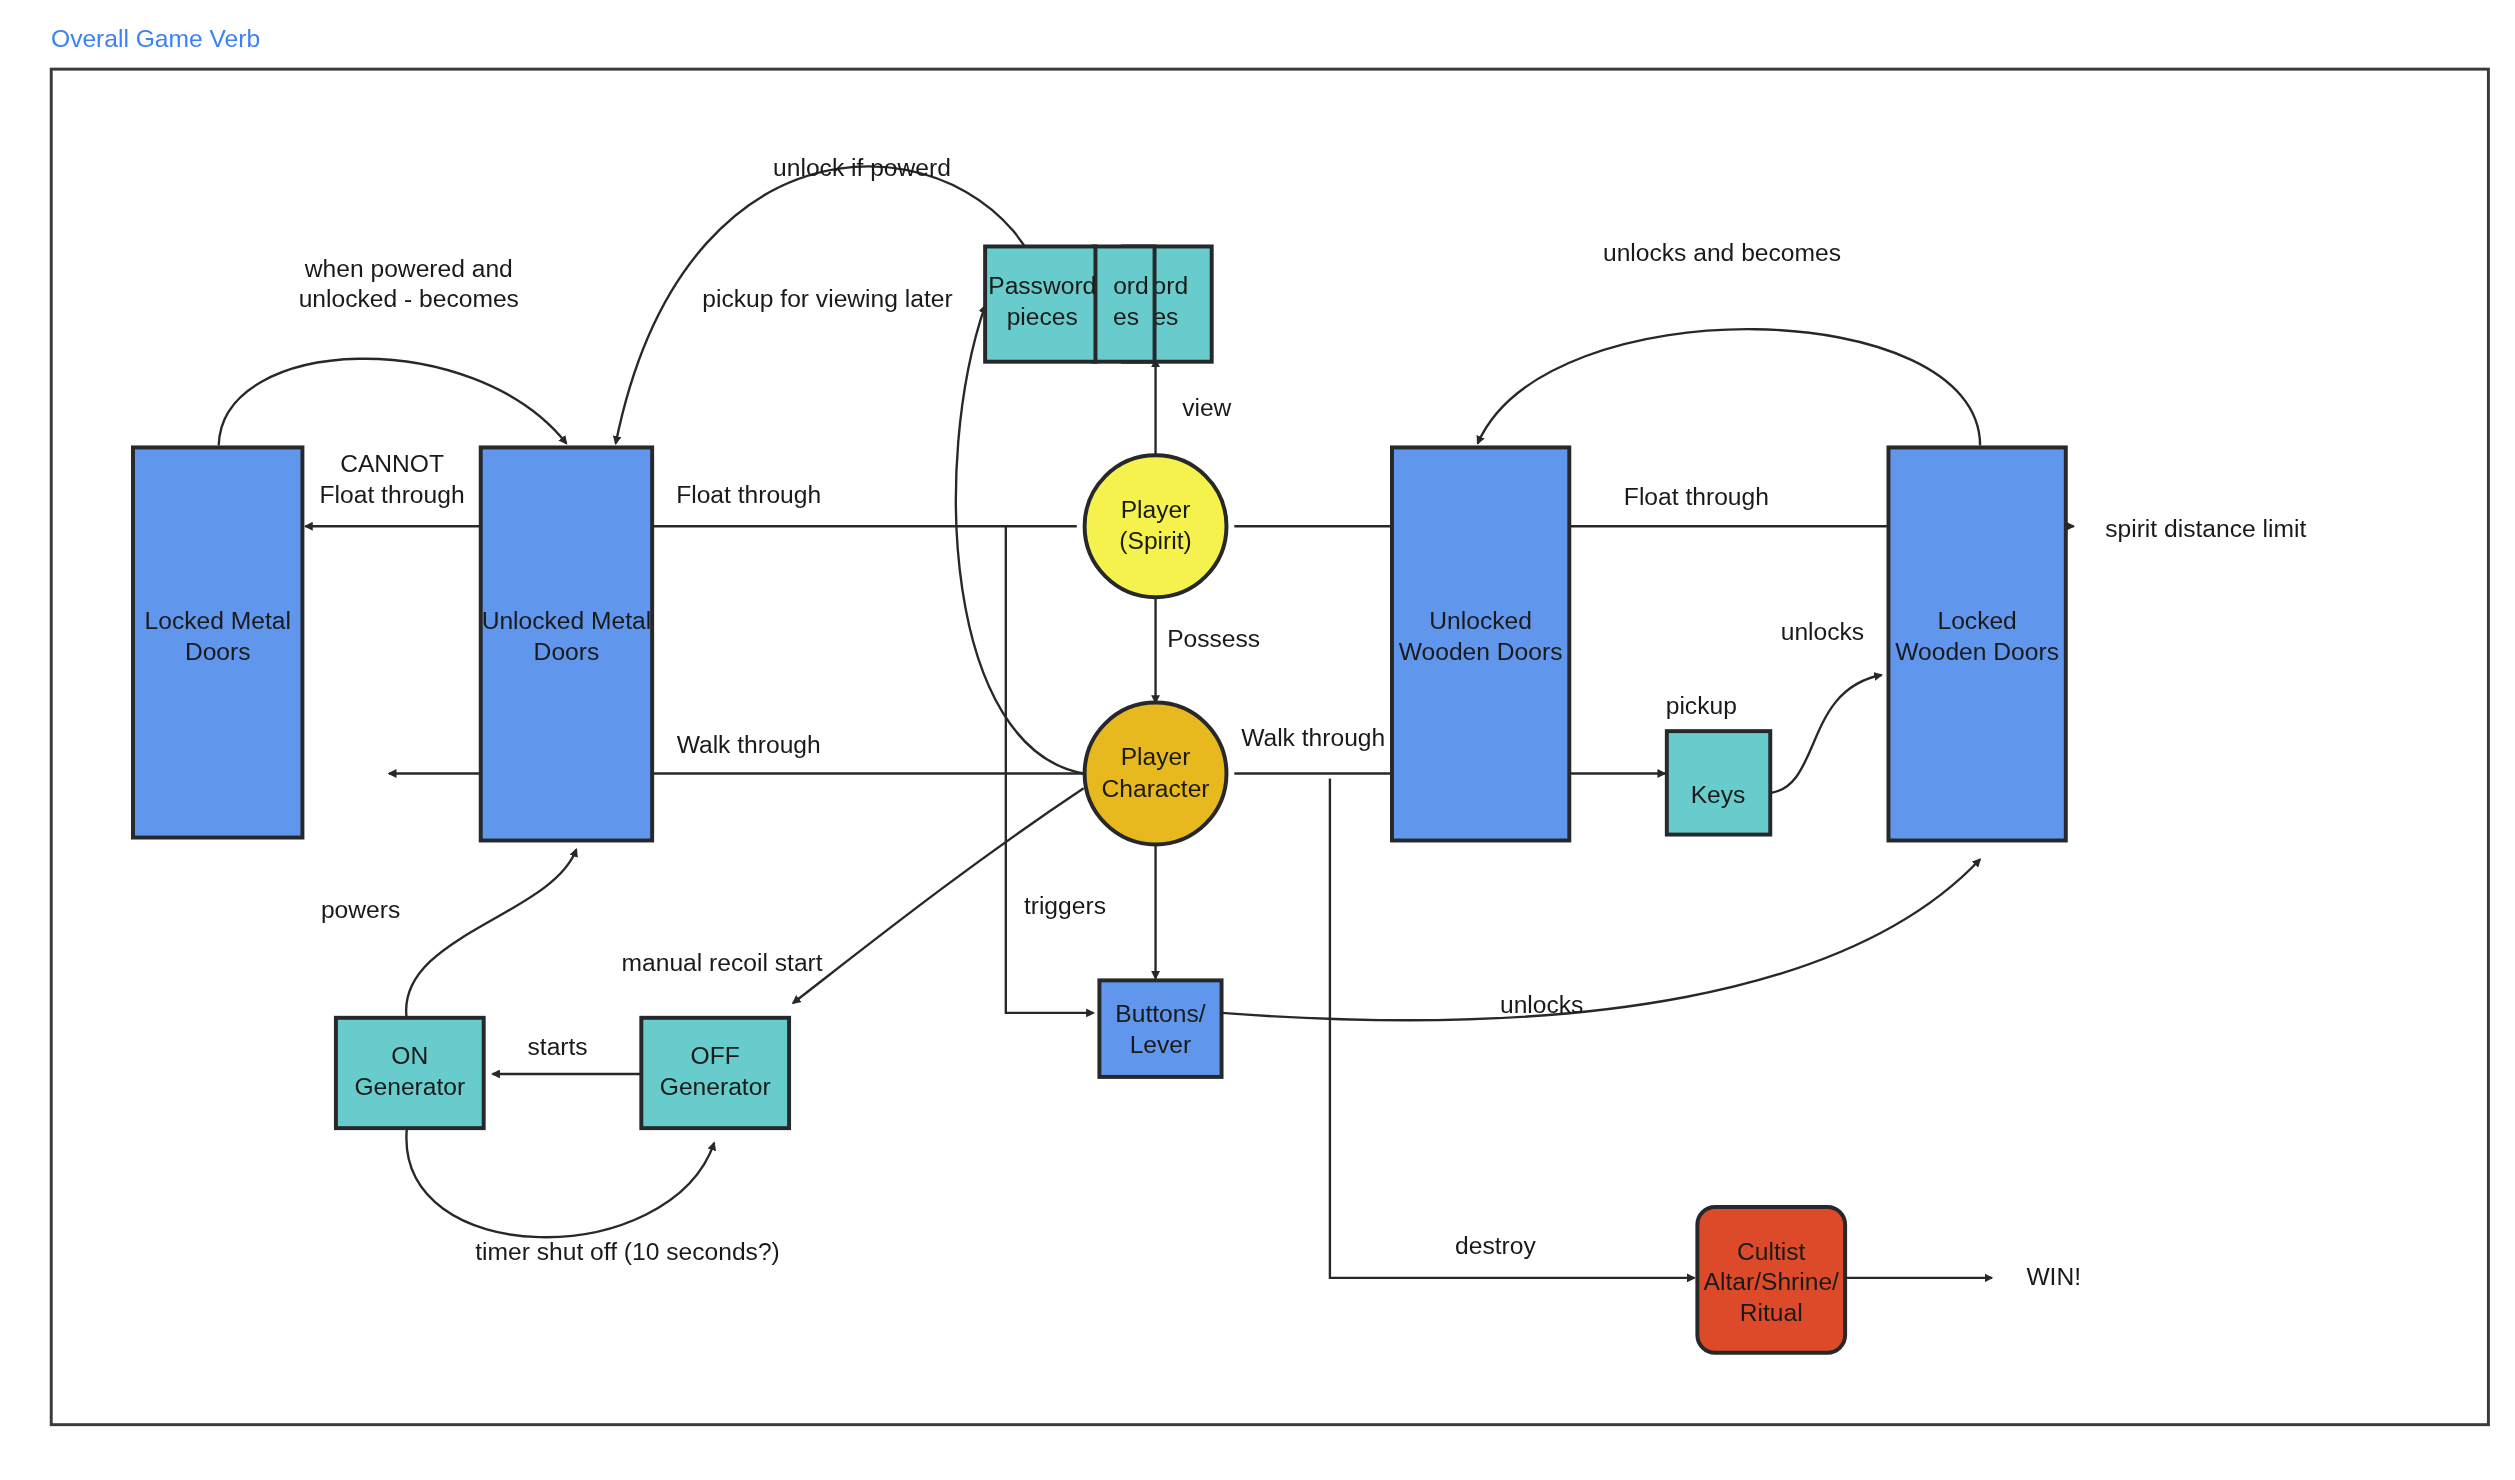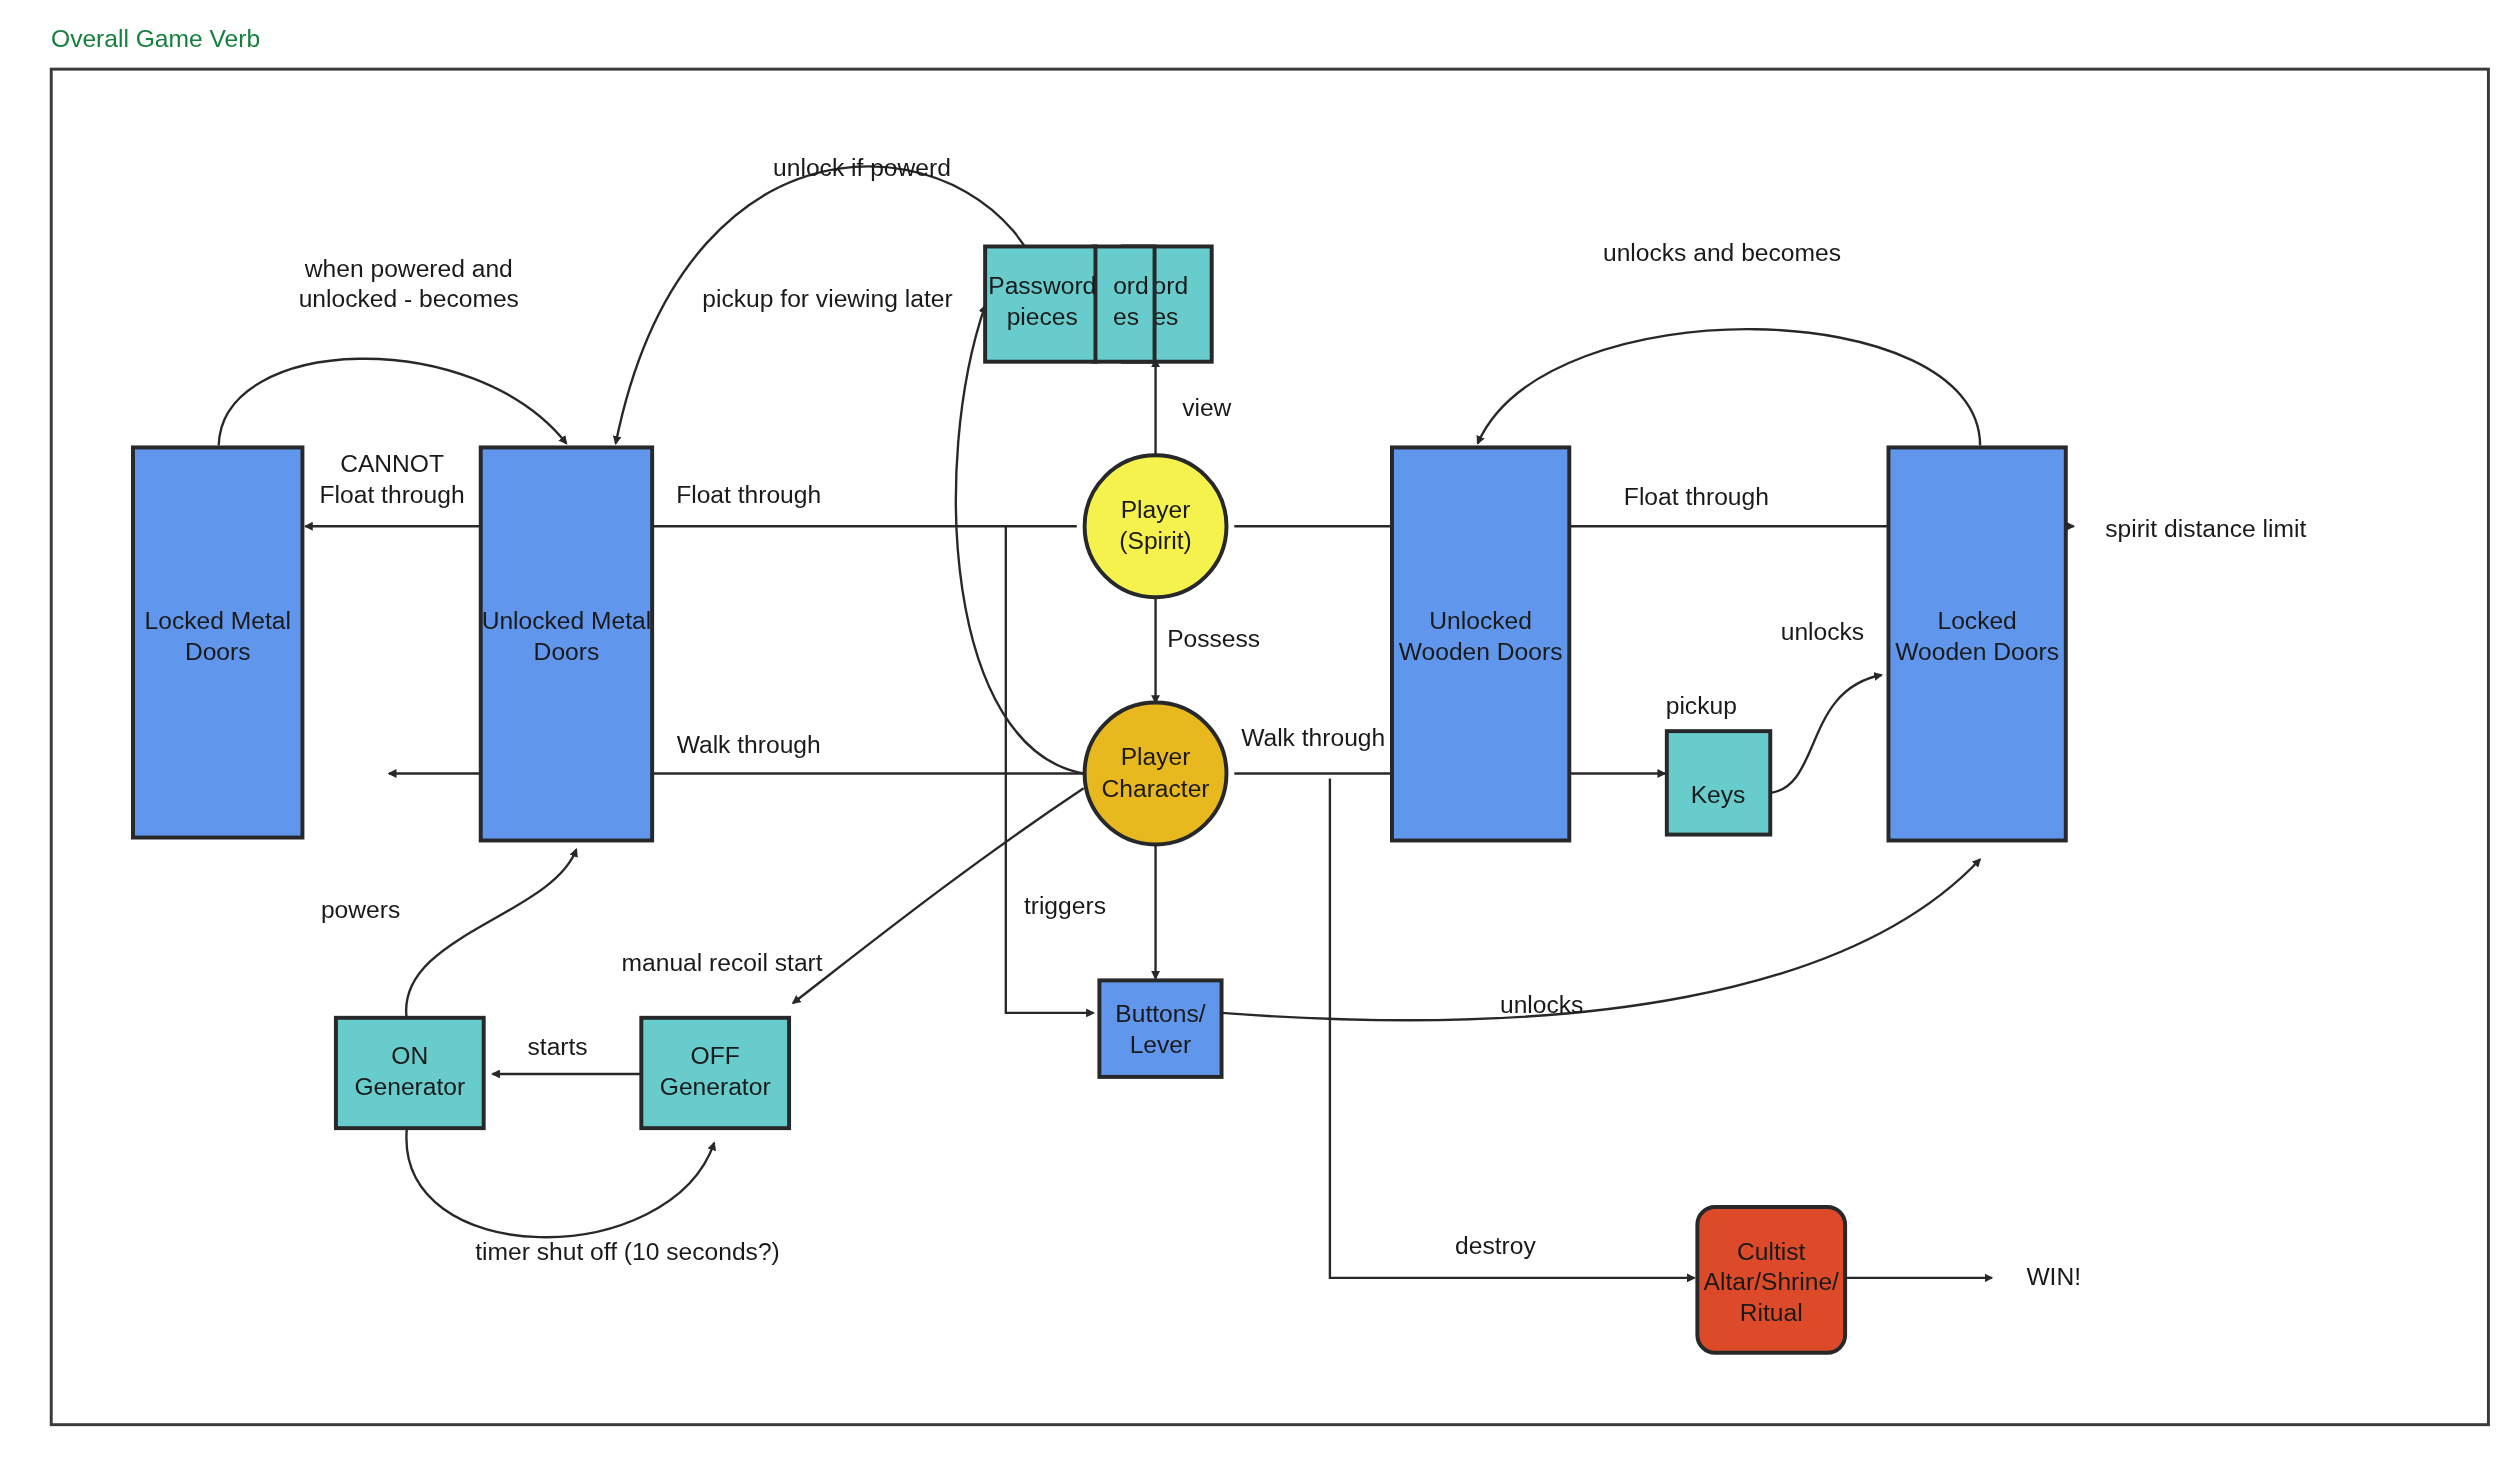--- a/index.html
+++ b/index.html
@@ -16,21 +16,21 @@
   #stage {
     position: relative;
     width: 2516px;
     height: 1481px;
   }
   #diagram-title {
     position: absolute;
     left: 51px;
     top: 24.6px;
     font-size: 24.6px;
-    color: #15803d;
+    color: #3b82f6;
     font-family: "Liberation Sans", sans-serif;
     white-space: nowrap;
   }
   svg#canvas {
     position: absolute;
     left: 0; top: 0;
     width: 2516px;
     height: 1481px;
   }
   .node-text {

